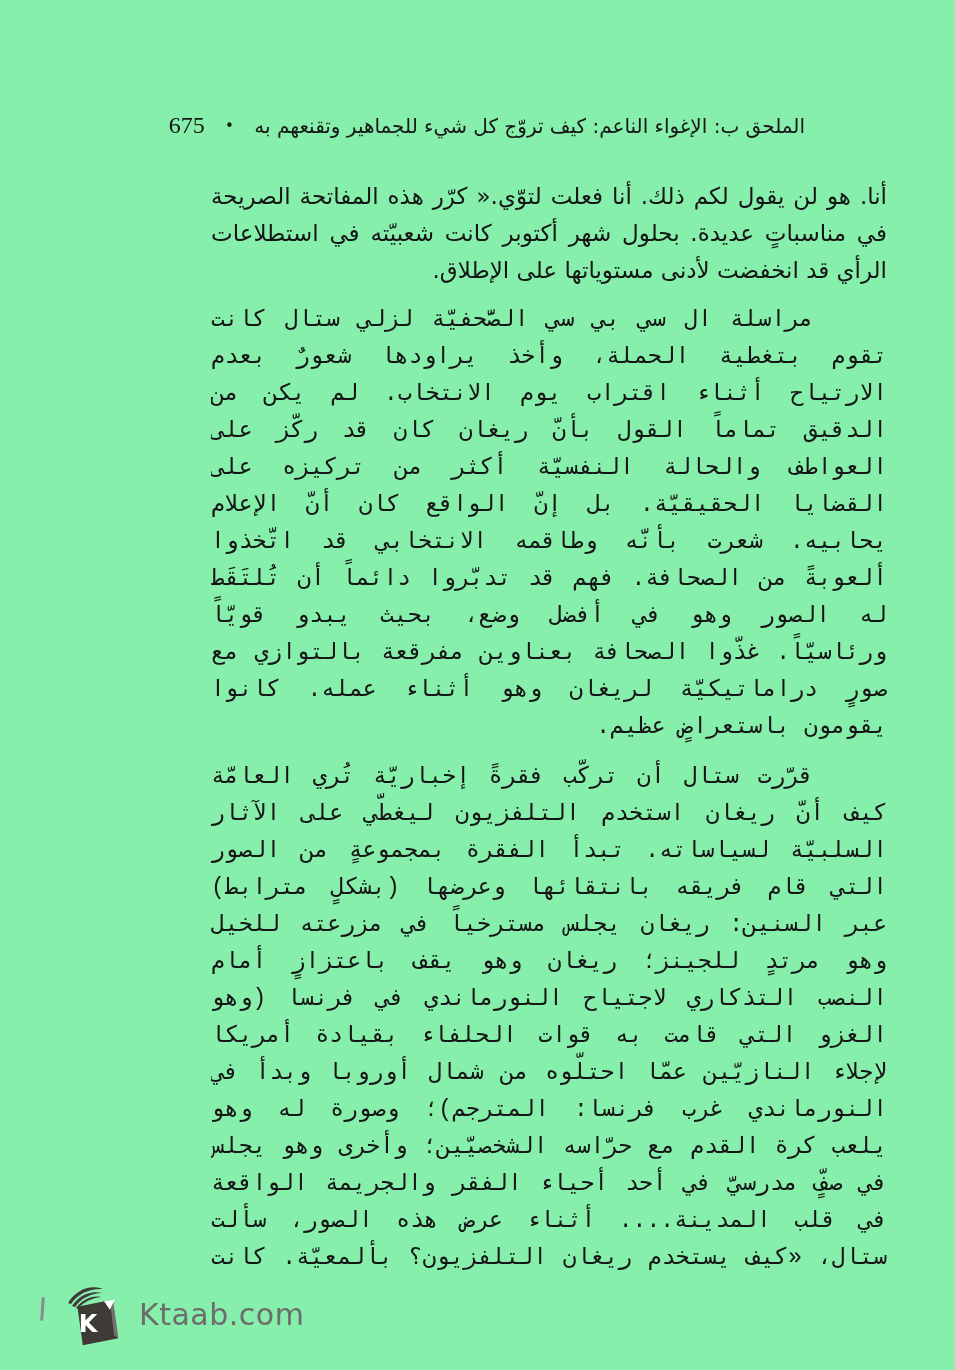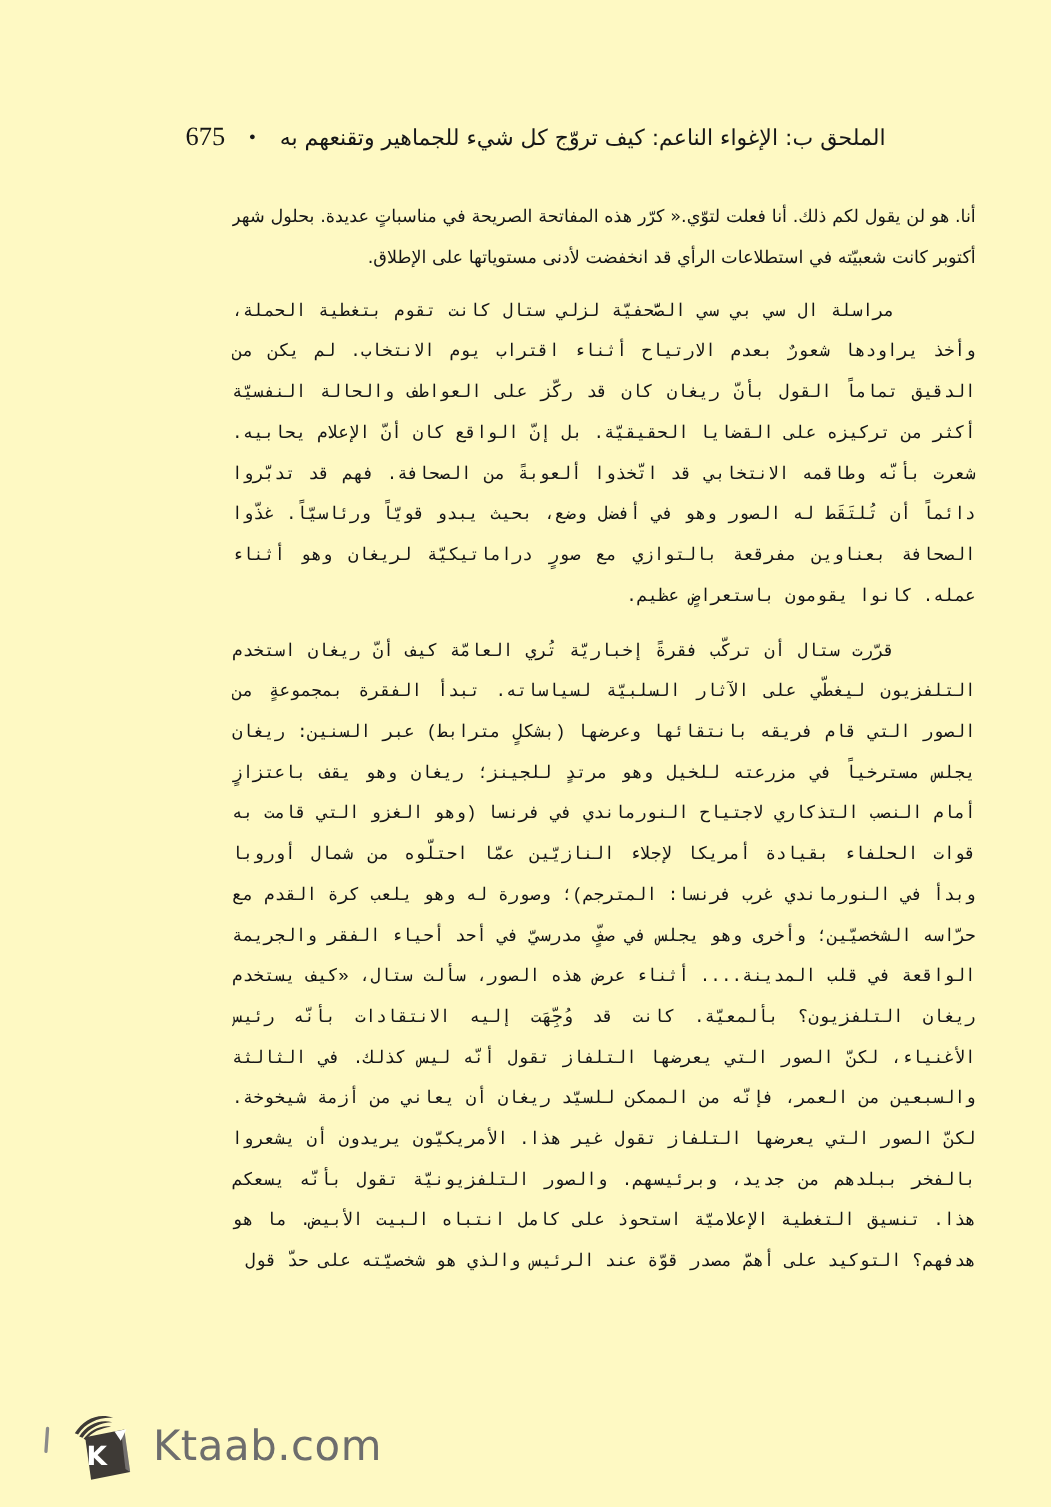--- a/index.html
+++ b/index.html
@@ -5,21 +5,21 @@
   html, body { margin: 0; padding: 0; }
   body {
     width: 955px; height: 1370px;
     background: #ffffff;
     position: relative;
     overflow: hidden;
     font-family: "DejaVu Sans", sans-serif;
   }
   .page {
     position: absolute; inset: 0;
-    background: #fef9c3;
+    background: #86efac;
   }
   
   .running-head {
     position: absolute;
     top: 108px;
     right: 150px;
     direction: rtl;
     white-space: nowrap;
     color: #161616;
     font-size: 20px;
@@ -40,21 +40,21 @@
   .body-text {
     position: absolute;
     top: 178px;
     right: 68px;
     width: 676px;
     height: 1092px;
     overflow: hidden;
     direction: rtl;
     text-align: justify;
     color: #151515;
-    font-size: 16px;
+    font-size: 23px;
     line-height: 37px;
     margin-left: 21px;
   }
   .body-text p {
     margin: 0 0 13px 0;
     text-indent: 0;
   }
   .body-text p.indent {
     text-indent: 74px;
     font-family: Liberation Mono, monospace;
@@ -63,21 +63,21 @@
   .watermark {
     position: absolute;
     left: 62px;
     top: 1282px;
     display: flex;
     align-items: center;
     gap: 15px;
   }
   .wm-text {
     font-family: "DejaVu Sans", sans-serif;
-    font-size: 38px;
+    font-size: 30px;
     color: #6d6d6d;
     letter-spacing: 0.5px;
   }
   .wm-icon { display: block; }
   .wm-icon text {
     font-family: "DejaVu Sans", sans-serif;
     font-weight: bold;
     font-size: 24px;
     fill: #ffffff;
   }

